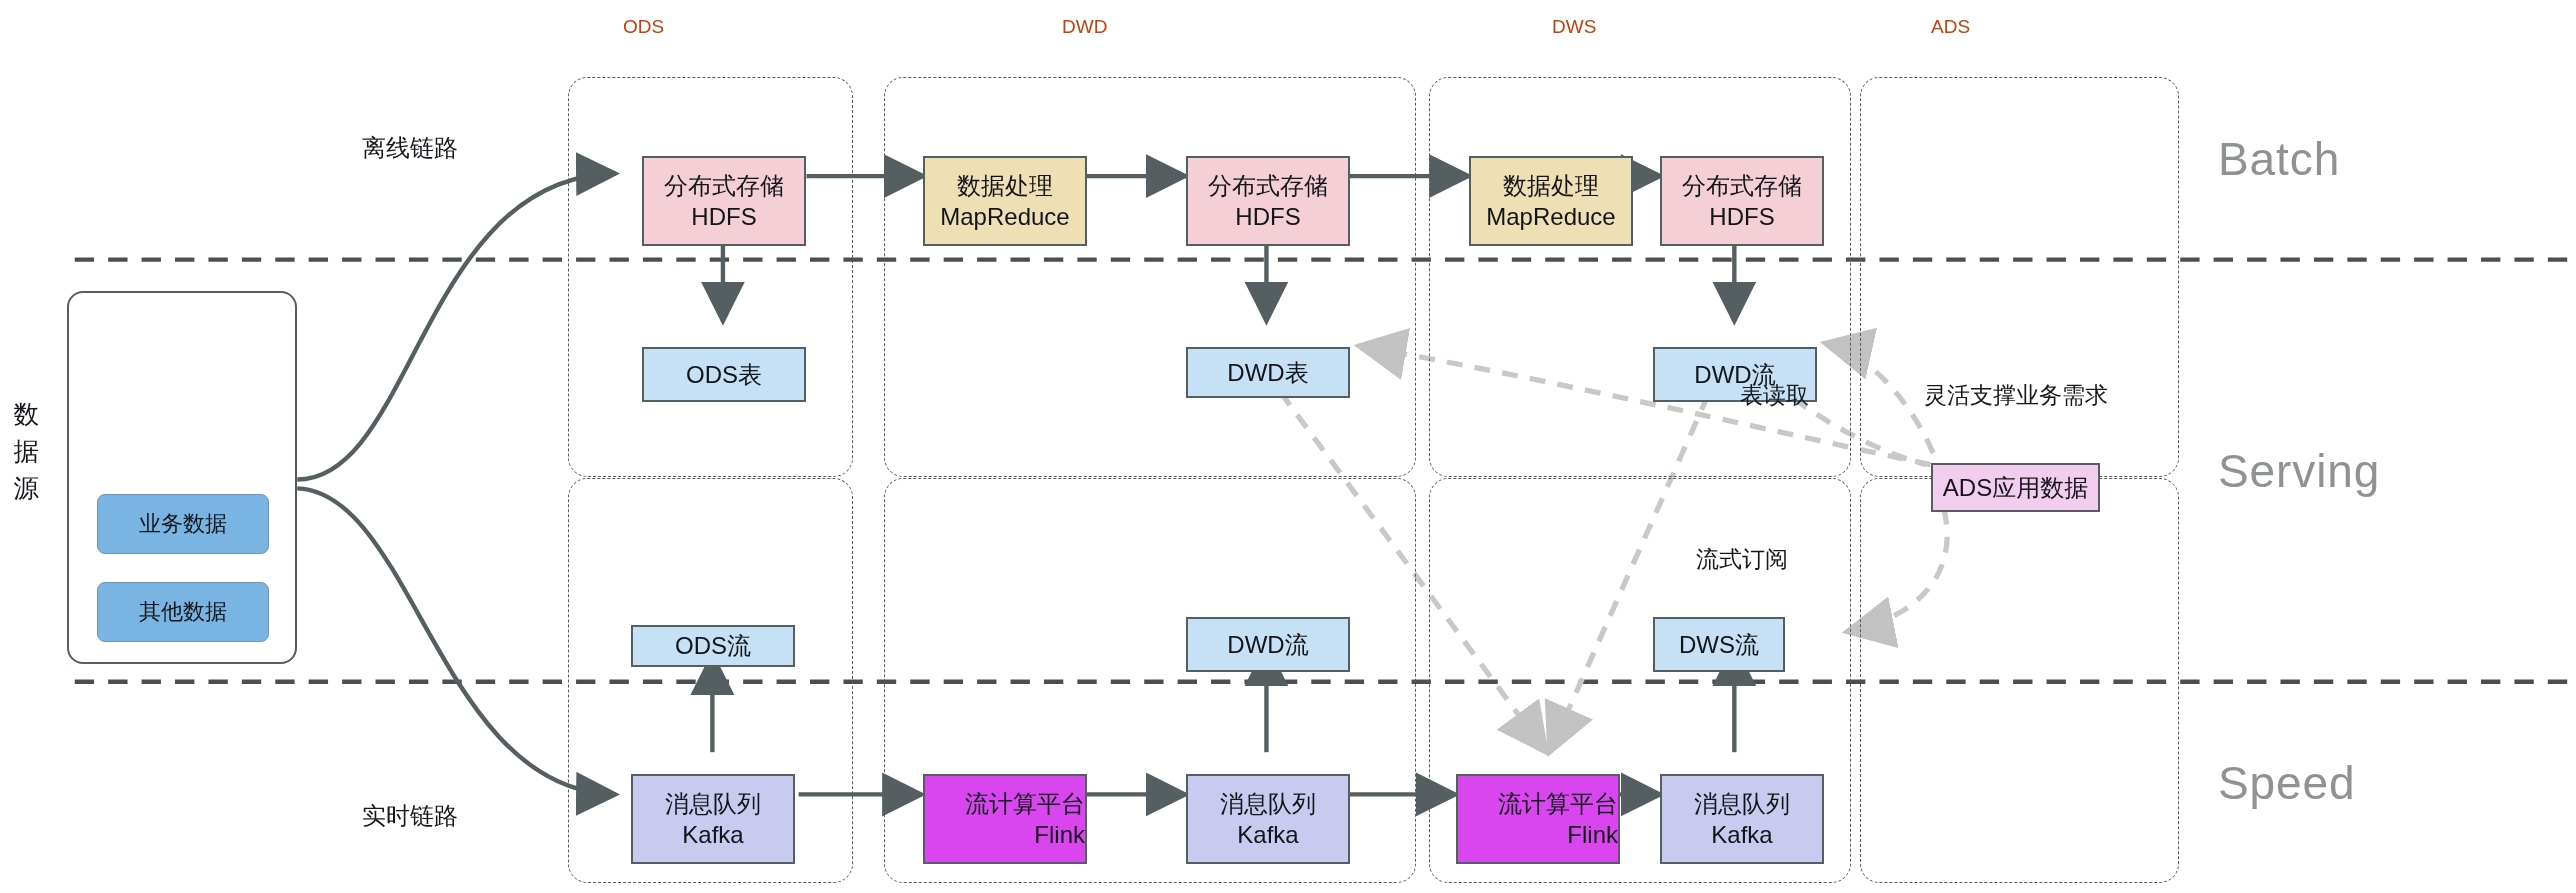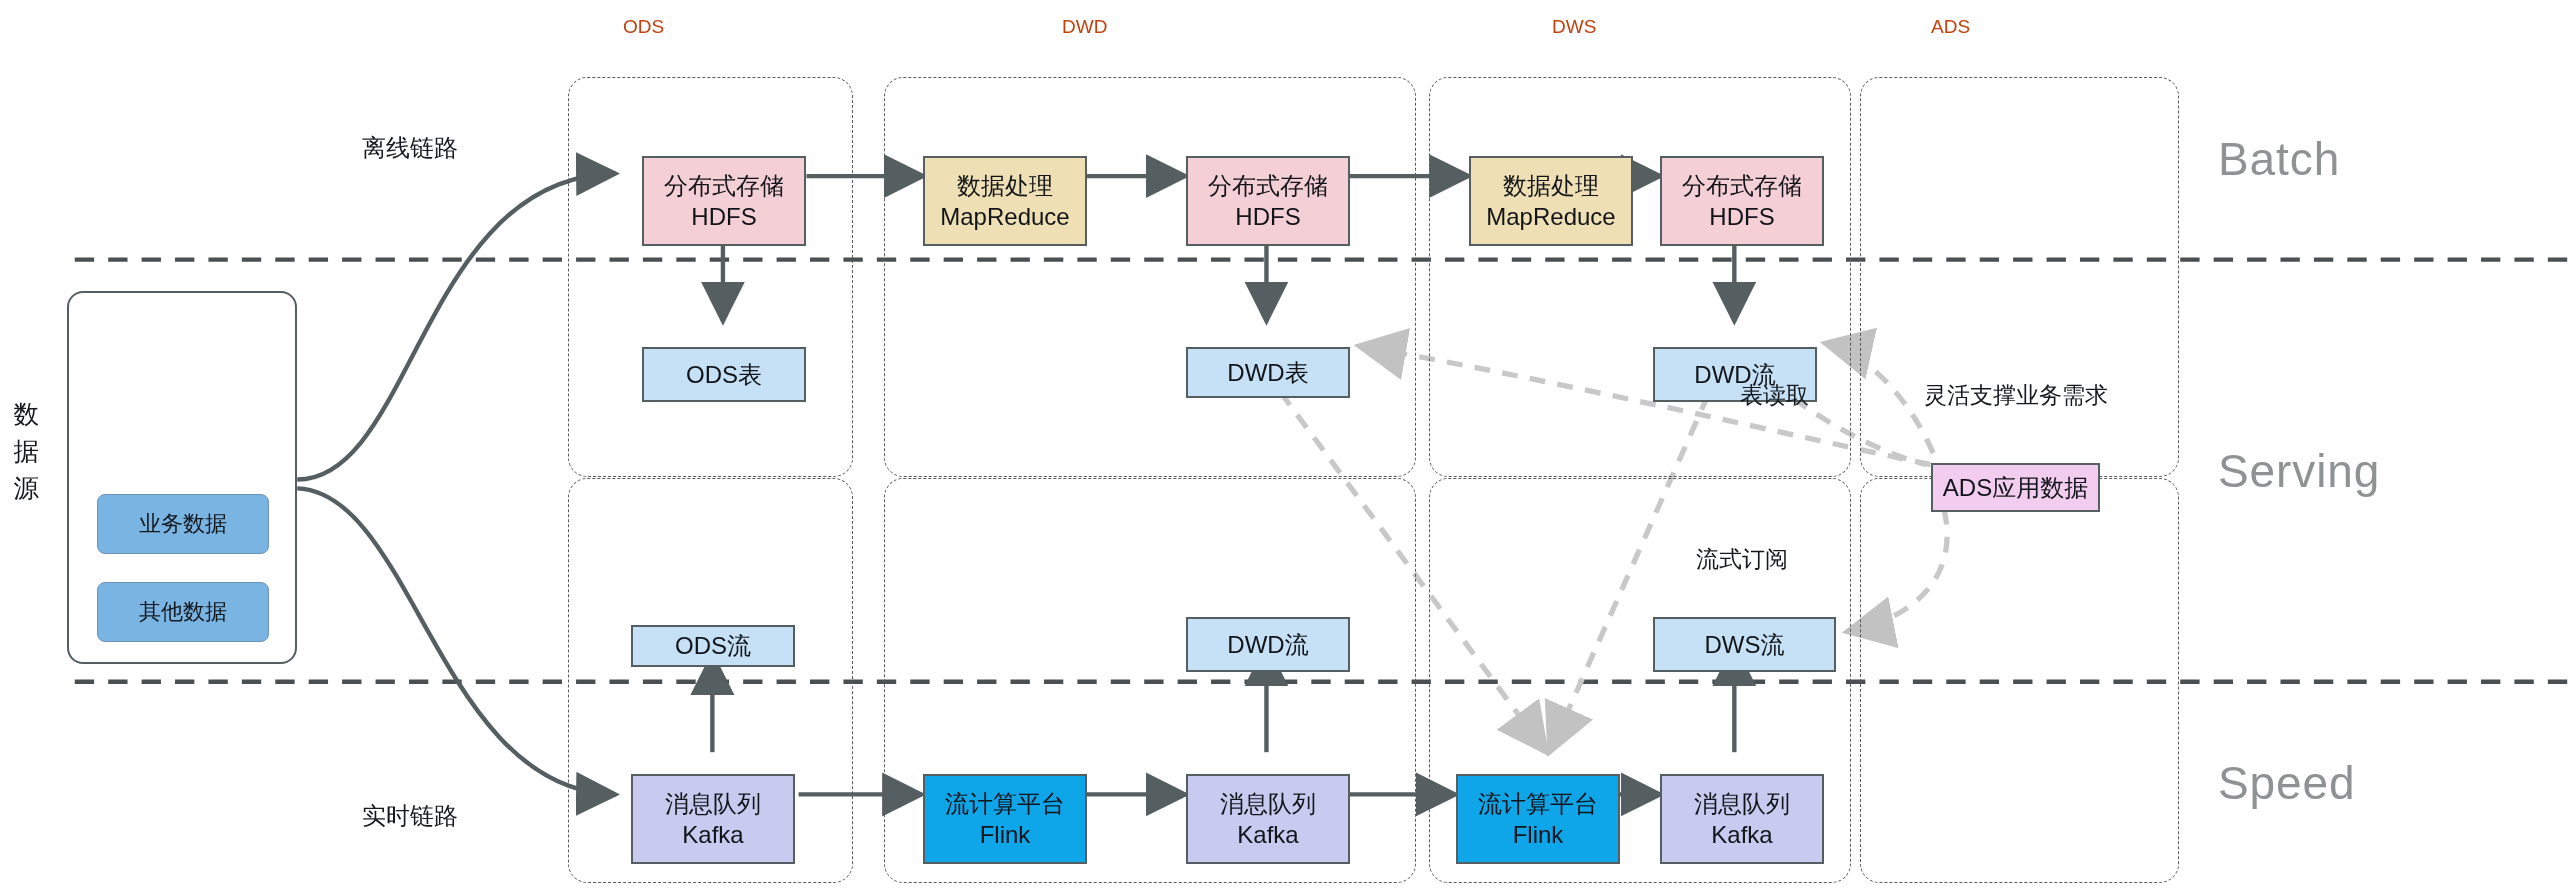--- a/index.html
+++ b/index.html
@@ -39,21 +39,21 @@
     line-height: 1.30;
     margin-top: 24px;
   }
   .node .l1 { display: block; }
   .node .l2 { display: block; }
 
   .n-store   { background: #f4cfd5; }
   .n-proc    { background: #efdfb4; }
   .n-table   { background: #c6e0f5; }
   .n-mq      { background: #c8caef; }
-  .n-stream  { background: #0ea5e9; }
+  .n-stream  { background: #d946ef; align-items: flex-end; }
   .n-ads     { background: #f3cdf0; }
 
   .src-outer {
     position: absolute;
     box-sizing: border-box;
     border: 2.6px solid #555f61;
     border-radius: 16px;
     background: #ffffff;
   }
   .src-item {
@@ -238,21 +238,21 @@
     <span class="l1">数据处理</span>
     <span class="l2">MapReduce</span>
   </div>
   <div class="node n-store" style="left:1660px; top:132px; width:164px; height:90px; font-size:24px;">
     <span class="l1">分布式存储</span>
     <span class="l2">HDFS</span>
   </div>
   <div class="node n-table" style="left:1653px; top:323px; width:164px; height:55px; font-size:24px;">
     <span class="l1">DWD流</span>
   </div>
-  <div class="node n-table" style="left:1653px; top:593px; width:183px; height:55px; font-size:24px;">
+  <div class="node n-table" style="left:1653px; top:593px; width:132px; height:55px; font-size:24px;">
     <span class="l1">DWS流</span>
   </div>
   <div class="node n-stream" style="left:1456px; top:750px; width:164px; height:90px; font-size:24px;">
     <span class="l1">流计算平台</span>
     <span class="l2">Flink</span>
   </div>
   <div class="node n-mq" style="left:1660px; top:750px; width:164px; height:90px; font-size:24px;">
     <span class="l1">消息队列</span>
     <span class="l2">Kafka</span>
   </div>

